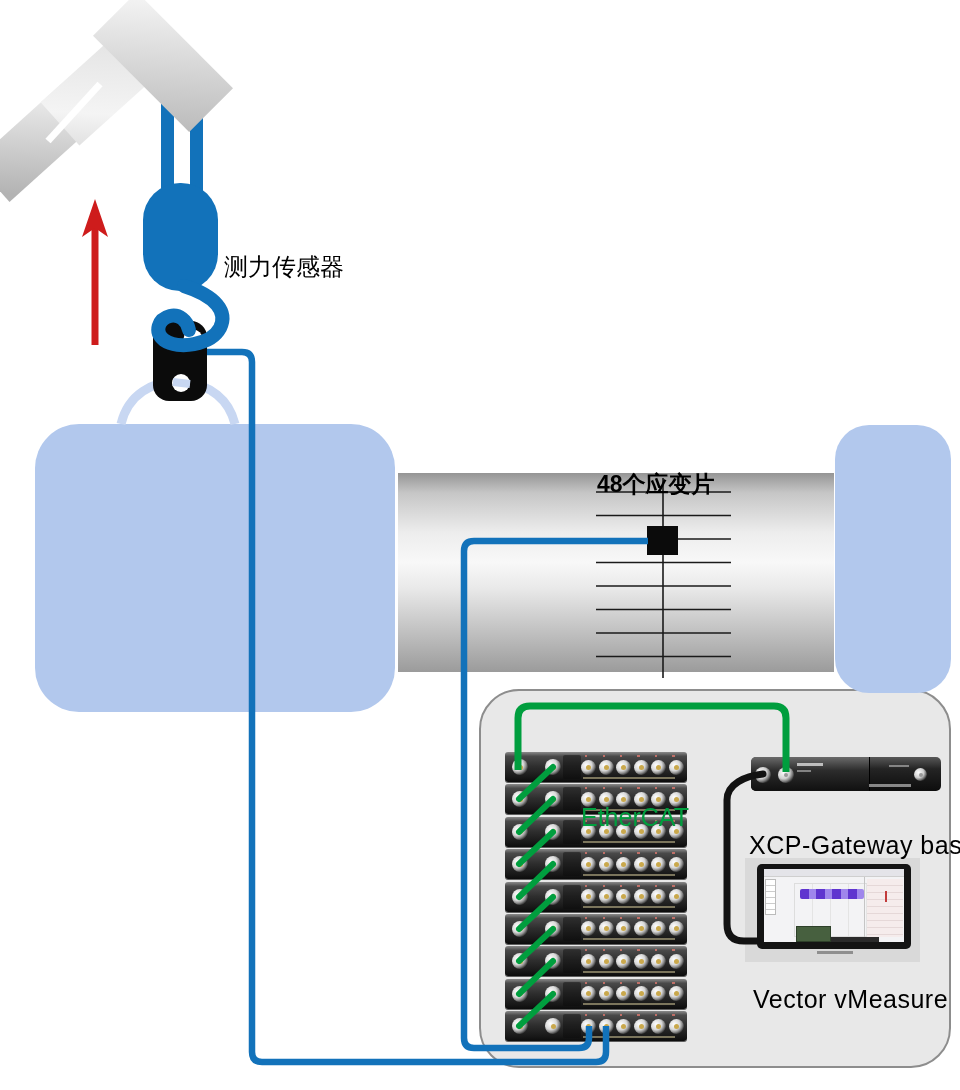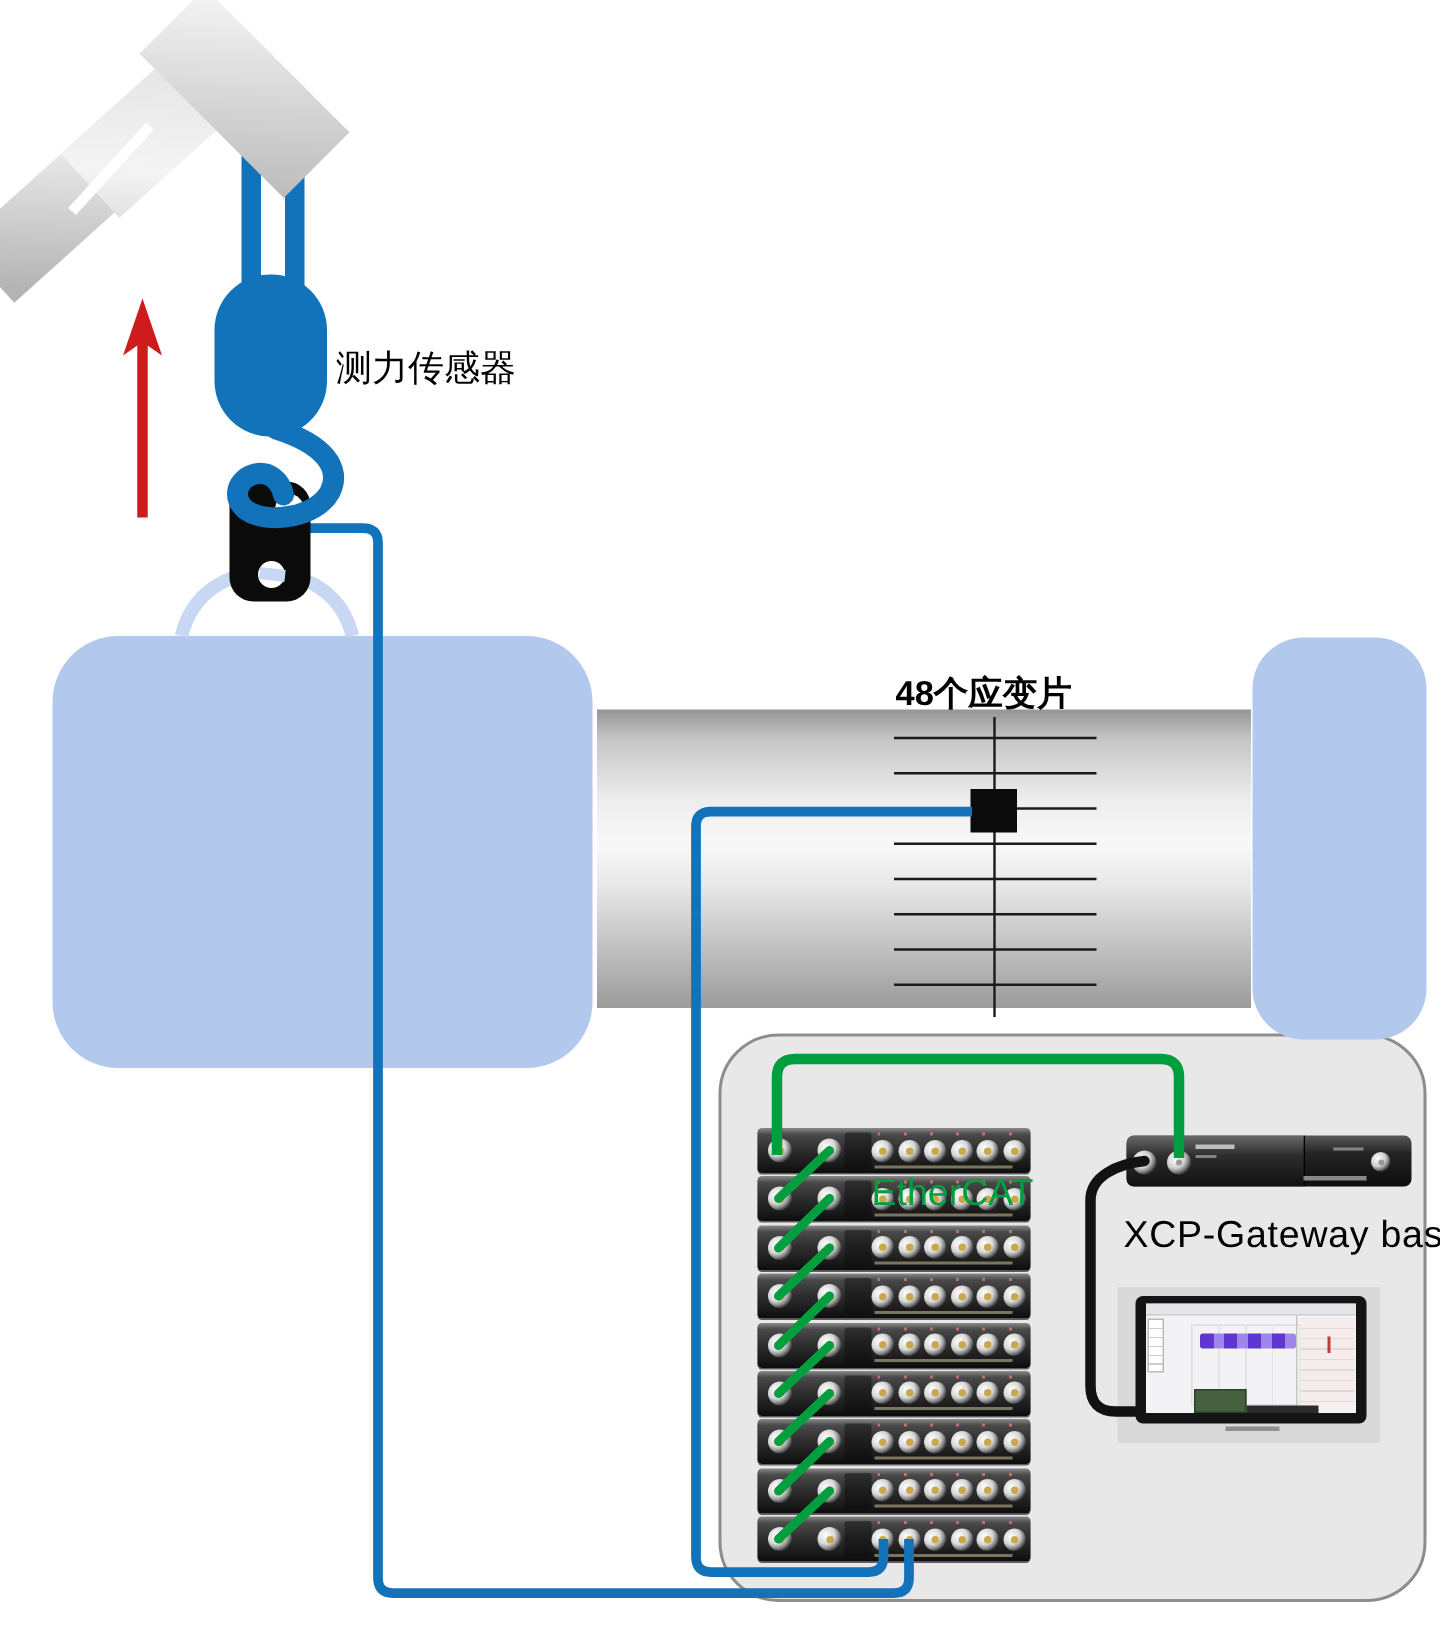--- a/index.html
+++ b/index.html
@@ -66,21 +66,21 @@
   .scr-right{position:absolute;left:103px;top:10px;width:36px;height:58px;
     background:repeating-linear-gradient(180deg,#f5ecec 0 6px,#e5d8d8 6px 7px);}
   .scr-red-tick{position:absolute;left:18px;top:12px;width:2px;height:11px;background:#c23b3b;}
   .scr-green{position:absolute;left:32px;top:57px;width:33px;height:14px;background:#47603f;border:1px solid #2e402a;}
   .scr-dark{position:absolute;left:67px;top:68px;width:48px;height:5px;background:#2b2b2b;}
 
   
   svg.art{position:absolute;left:0;top:0;z-index:4;pointer-events:none;}
 
   
-  .label{position:absolute;z-index:6;color:#000;white-space:nowrap;}
+  .label{position:absolute;z-index:6;color:#000;white-space:nowrap;margin-top:22px;}
   .lbl-force{left:224px;top:229px;font-size:24px;}
   .lbl-gauge{left:597px;top:447px;font-size:23px;font-weight:bold;}
   .lbl-ethercat{left:581px;top:781px;font-size:25px;color:#009E3E;z-index:6;}
   .lbl-gateway{left:749px;top:809px;font-size:25px;letter-spacing:.5px;}
   .lbl-vmeasure{left:753px;top:963px;font-size:25px;letter-spacing:.5px;}
   .lbl-stg6{left:609px;top:1036px;font-size:24px;letter-spacing:.5px;}
 </style>
 </head>
 <body>
 
@@ -318,14 +318,15 @@
       <line x1="173" y1="382" x2="190" y2="384" stroke="#C8D7F2" stroke-width="8"></line>
     </g>
 
     <path d="M 184,286 C 216,296 228,312 220,328 C 211,345 178,350 164,340 C 154,332 158,319 170,316 C 179,314 187,320 189,330" fill="none" stroke="#1272BA" stroke-width="14" stroke-linecap="round"></path>
   </svg>
 
   <div class="label lbl-force">测力传感器</div>
   <div class="label lbl-gauge">48个应变片</div>
   <div class="label lbl-ethercat">EtherCAT</div>
   <div class="label lbl-gateway">XCP-Gateway basic</div>
+  <div class="label lbl-vmeasure">Vector vMeasure</div>
 
 </div>
 
 </body></html>

